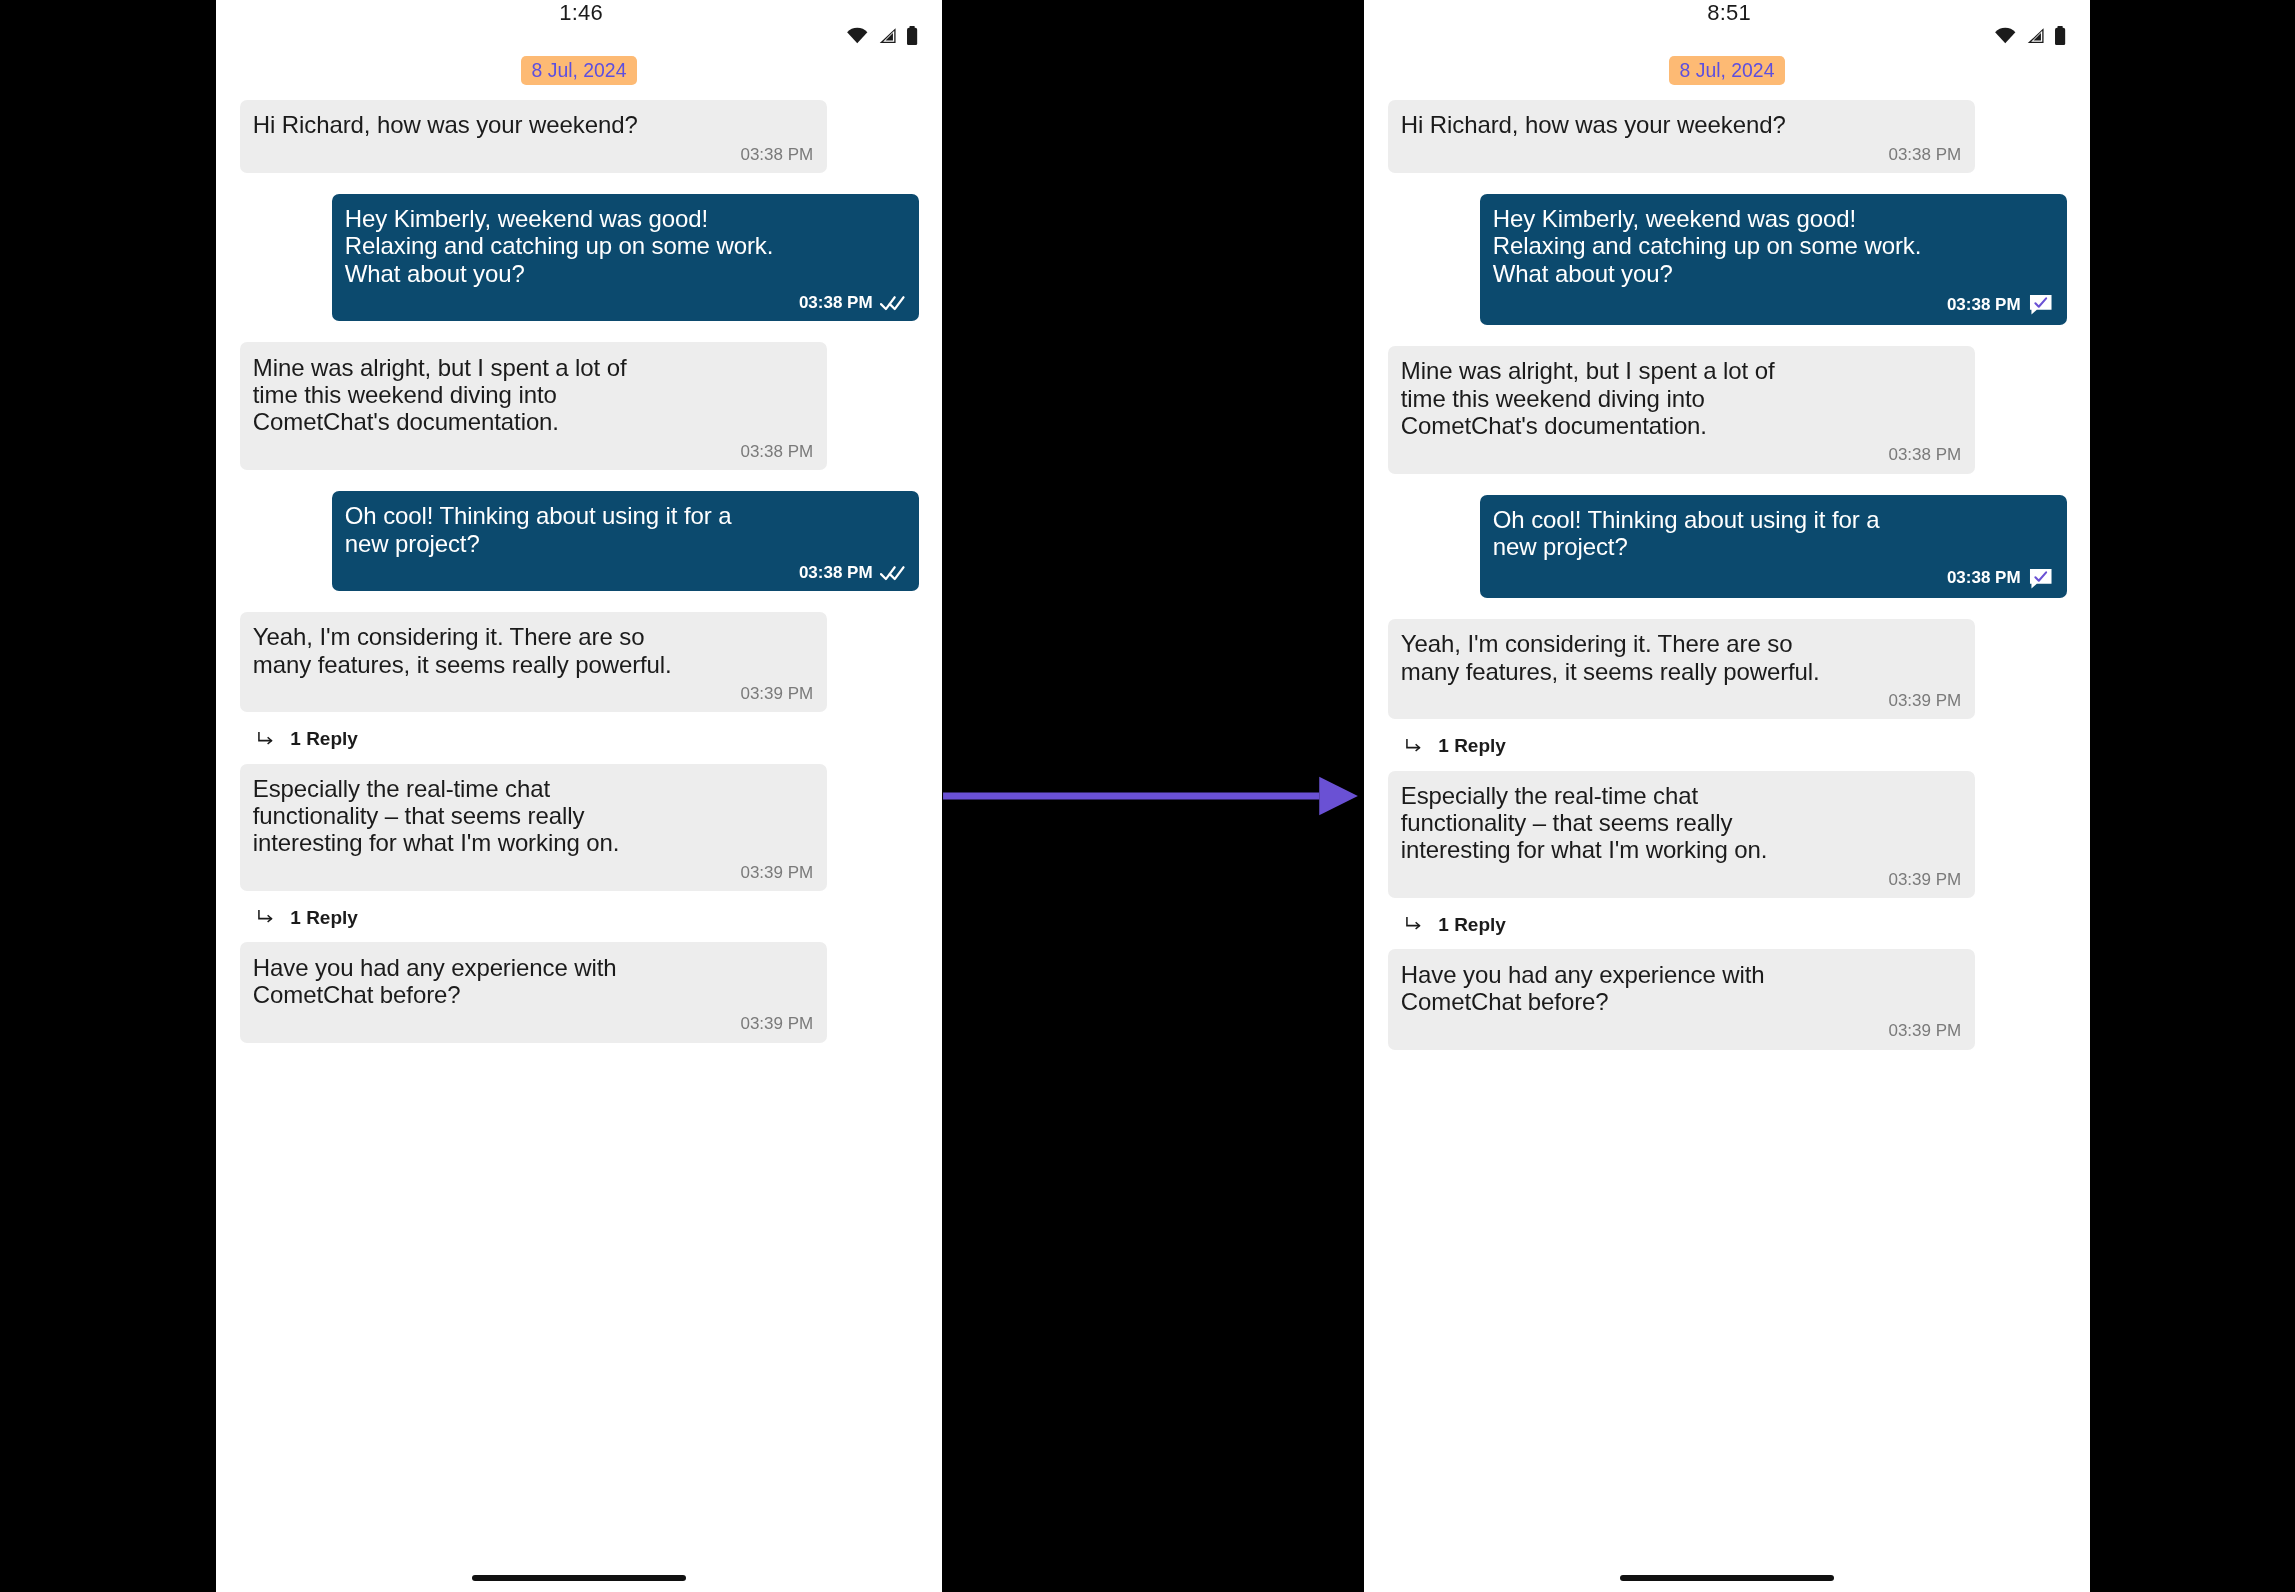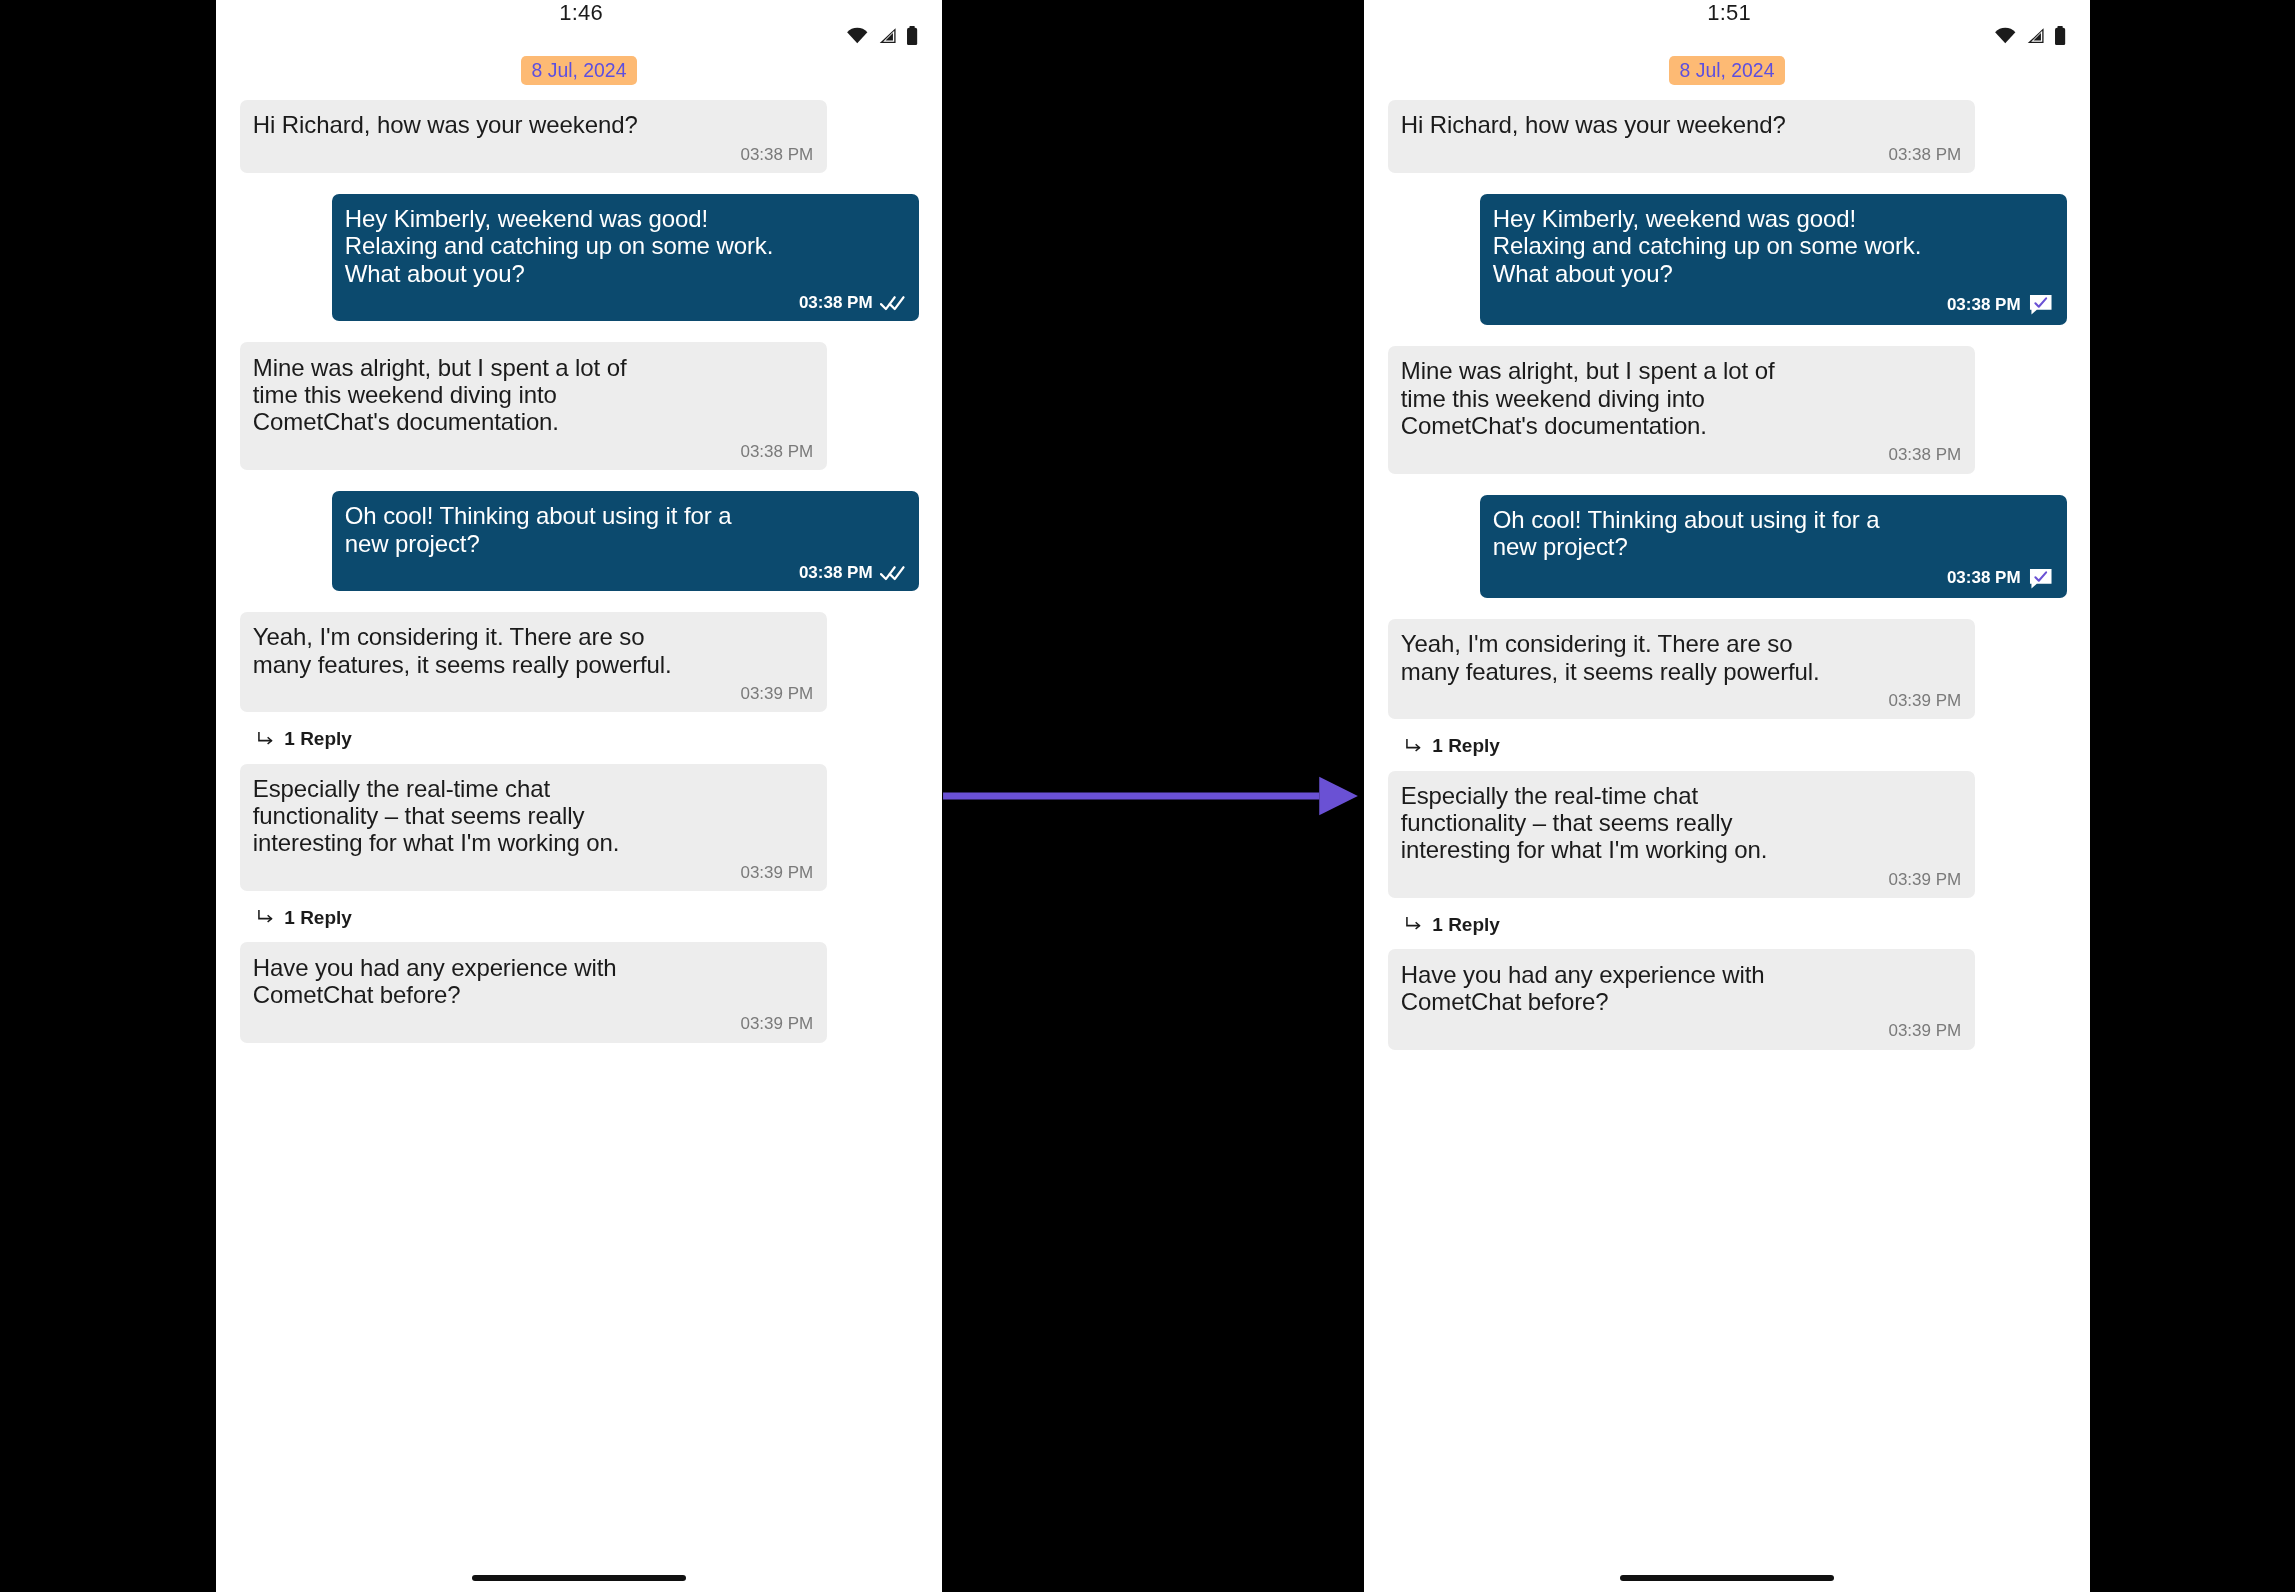--- a/index.html
+++ b/index.html
@@ -114,21 +114,21 @@
   .bubble.out .meta .time {
     color: #ffffff;
     font-weight: bold;
     font-size: 17px;
   }
   .ticks { display: inline-flex; align-items: center; }
 
   .reply-row {
     display: flex;
     align-items: center;
-    gap: 10px;
+    gap: 16px;
     margin: -5.1px 0 13.3px 17.4px;
   }
   .reply-row .label {
     font-size: 19px;
     font-weight: bold;
     color: #1b1b1b;
   }
 
   
   .home-indicator {
@@ -288,21 +288,21 @@
           </div>
         </div>
       </div>
     </div>
 
     <div class="home-indicator"></div>
   </div>
 
   <div class="phone right">
     <div class="status-bar">
-      <span class="status-time">1:51</span>
+      <span class="status-time">8:51</span>
       <span class="status-icons">
         <span class="ico">
           <svg width="22.5" height="17.4" viewBox="0 0 24 18">
               <path d="M12 17 L1.2 5.2 A15 15 0 0 1 22.8 5.2 Z" fill="#1b1b1b"></path>
             </svg>
         </span>
         <span class="ico">
           <svg width="20.4" height="17.4" viewBox="0 0 22 18">
               <path d="M20 1 L20 17 L3 17 Z" fill="#1b1b1b"></path>
               <path d="M18.6 3.6 L18.6 15.6 L6.6 15.6 Z" fill="#ffffff"></path>

